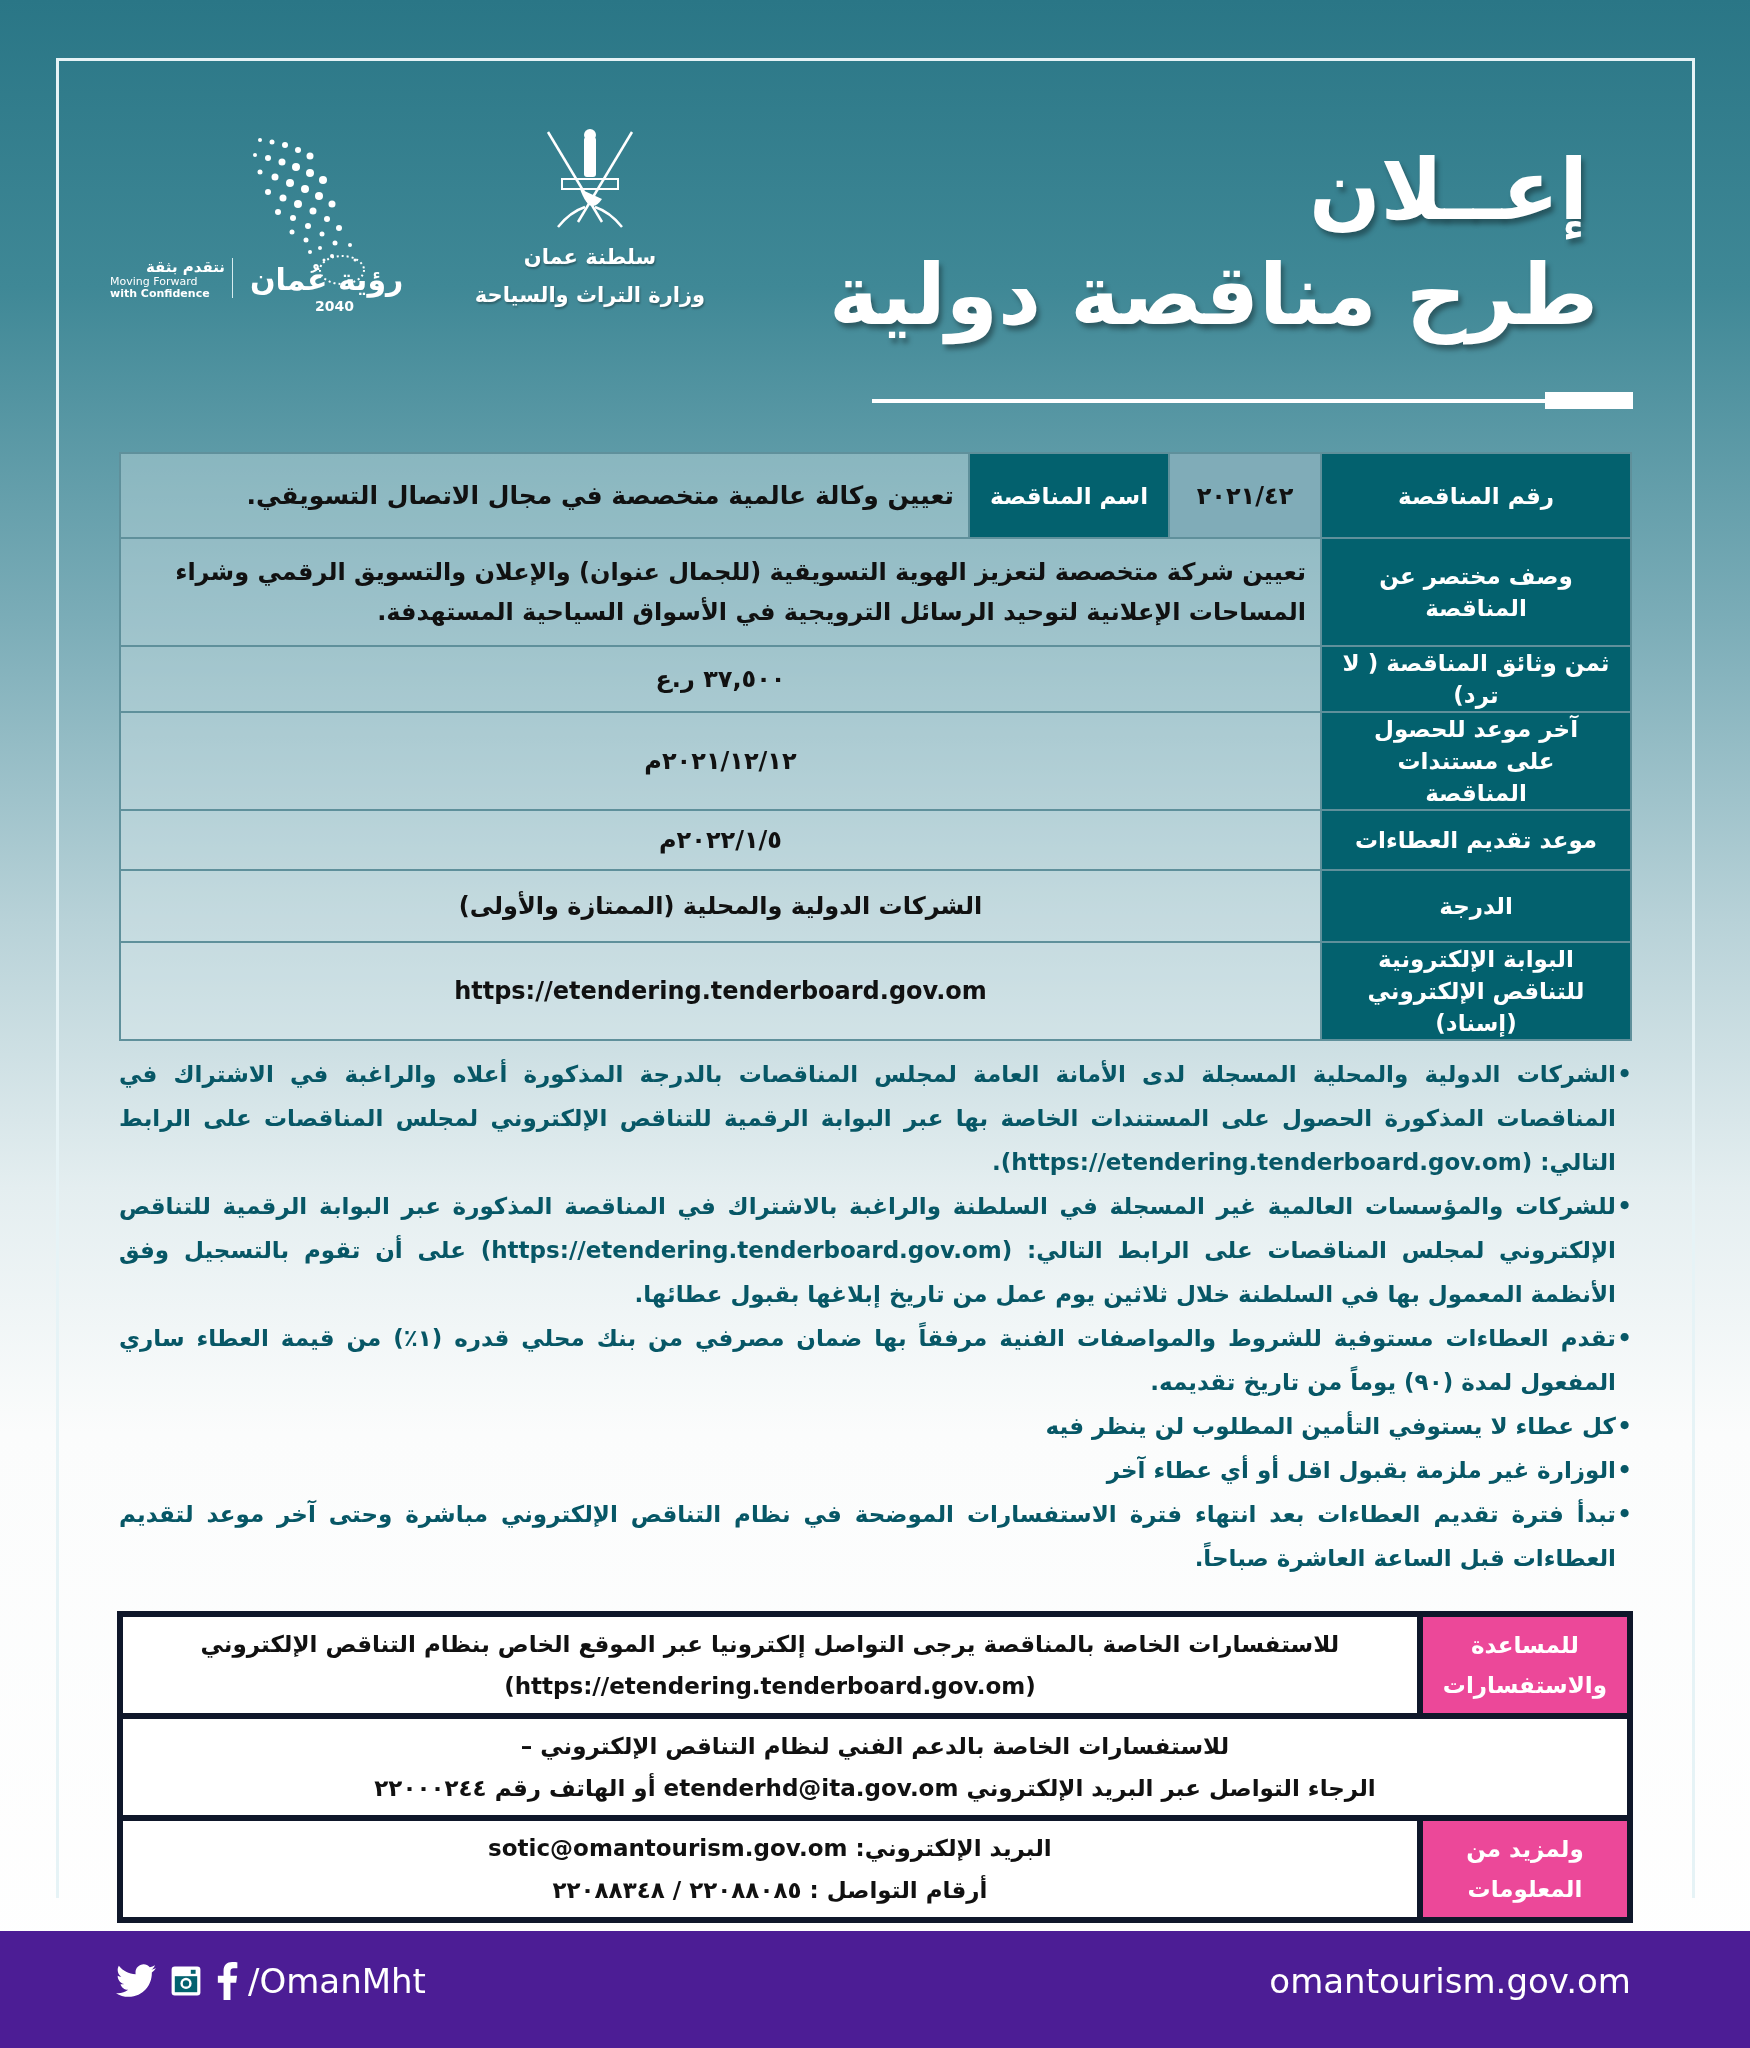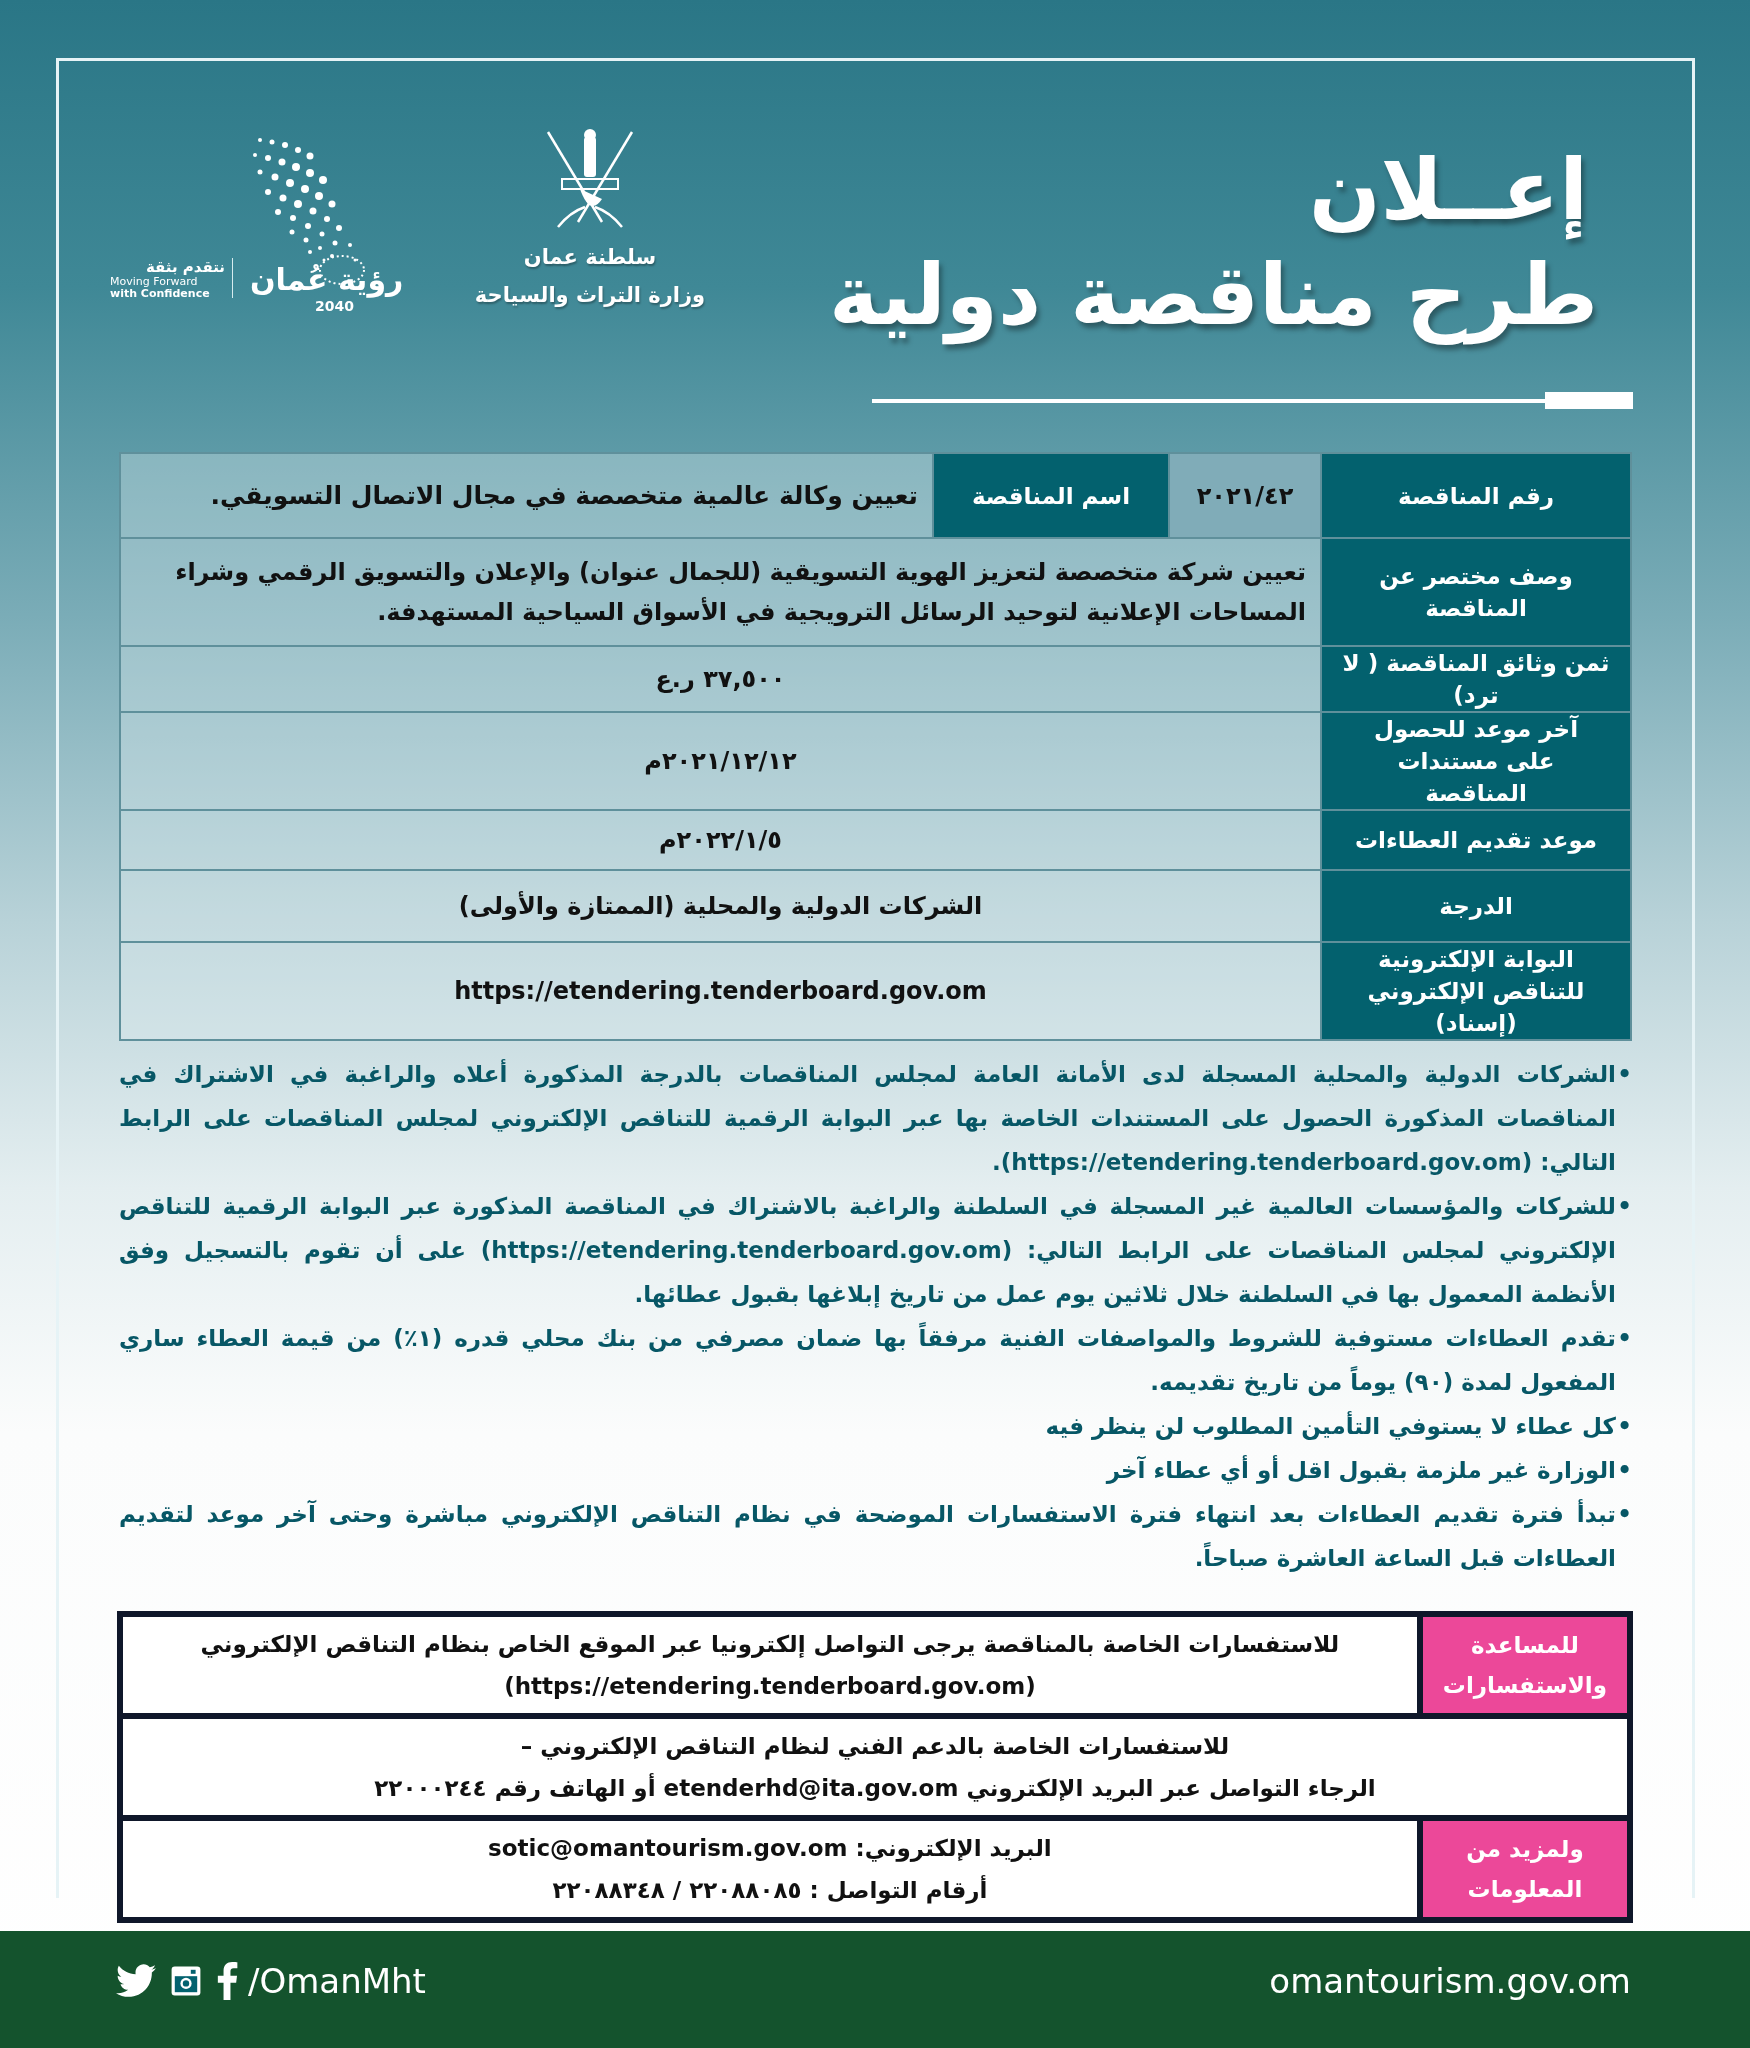--- a/index.html
+++ b/index.html
@@ -50,21 +50,21 @@
   .notes li::before { content: "•"; position: absolute; right: 0; top: 0; }
 
   
   .contact-table { position: absolute; left: 117px; top: 1611px; width: 1516px; border-collapse: collapse; background: #fff; }
   .contact-table td { border: 6px solid #0f172a; vertical-align: middle; }
   .contact-table .lbl { background: #ec4899; color: #fff; font-size: 23px; font-weight: bold; text-align: center; line-height: 40px; width: 210px; }
   .contact-table .val { color: #111; font-size: 23px; font-weight: bold; text-align: center; line-height: 42px; padding: 6px 10px; }
   .ltr { direction: ltr; unicode-bidi: embed; }
 
   
-  .footer { position: absolute; left: 0; top: 1931px; width: 1750px; height: 117px; background: #14532d; direction: ltr; }
+  .footer { position: absolute; left: 0; top: 1931px; width: 1750px; height: 117px; background: #4c1d95; direction: ltr; }
   .social { position: absolute; left: 116px; top: 28px; height: 44px; display: flex; align-items: center; gap: 14px; color: #fff; }
   .social svg { display: block; }
   .handle { font-size: 34px; color: #fff; margin-left: -4px; }
   .site { position: absolute; right: 119px; top: 30px; font-size: 34px; color: #fff; }
 </style>
 </head>
 <body>
 
 <div class="frame"></div>
 
@@ -144,21 +144,21 @@
   <div class="title2">طرح مناقصة دولية</div>
 </div>
 <div class="title-rule"></div>
 <div class="title-rule-block"></div>
 
 <table class="tender-table">
   <tbody>
       <tr style="height:85px">
     <td class="lbl" style="width:310px">رقم المناقصة</td>
     <td class="num" style="width:152px">٢٠٢١/٤٢</td>
-    <td class="lbl" style="width:236px">اسم المناقصة</td>
+    <td class="lbl" style="width:200px">اسم المناقصة</td>
     <td class="val right" style="font-size:25px">تعيين وكالة عالمية متخصصة في مجال الاتصال التسويقي.</td>
   </tr>
   <tr style="height:108px">
     <td class="lbl">وصف مختصر عن المناقصة</td>
     <td class="val right" colspan="3" style="line-height:40px">تعيين شركة متخصصة لتعزيز الهوية التسويقية (للجمال عنوان) والإعلان والتسويق الرقمي وشراء المساحات الإعلانية لتوحيد الرسائل الترويجية في الأسواق السياحية المستهدفة.</td>
   </tr>
   <tr style="height:63px">
     <td class="lbl">ثمن وثائق المناقصة ( لا ترد)</td>
     <td class="val" colspan="3">٣٧,٥٠٠ ر.ع</td>
   </tr>

